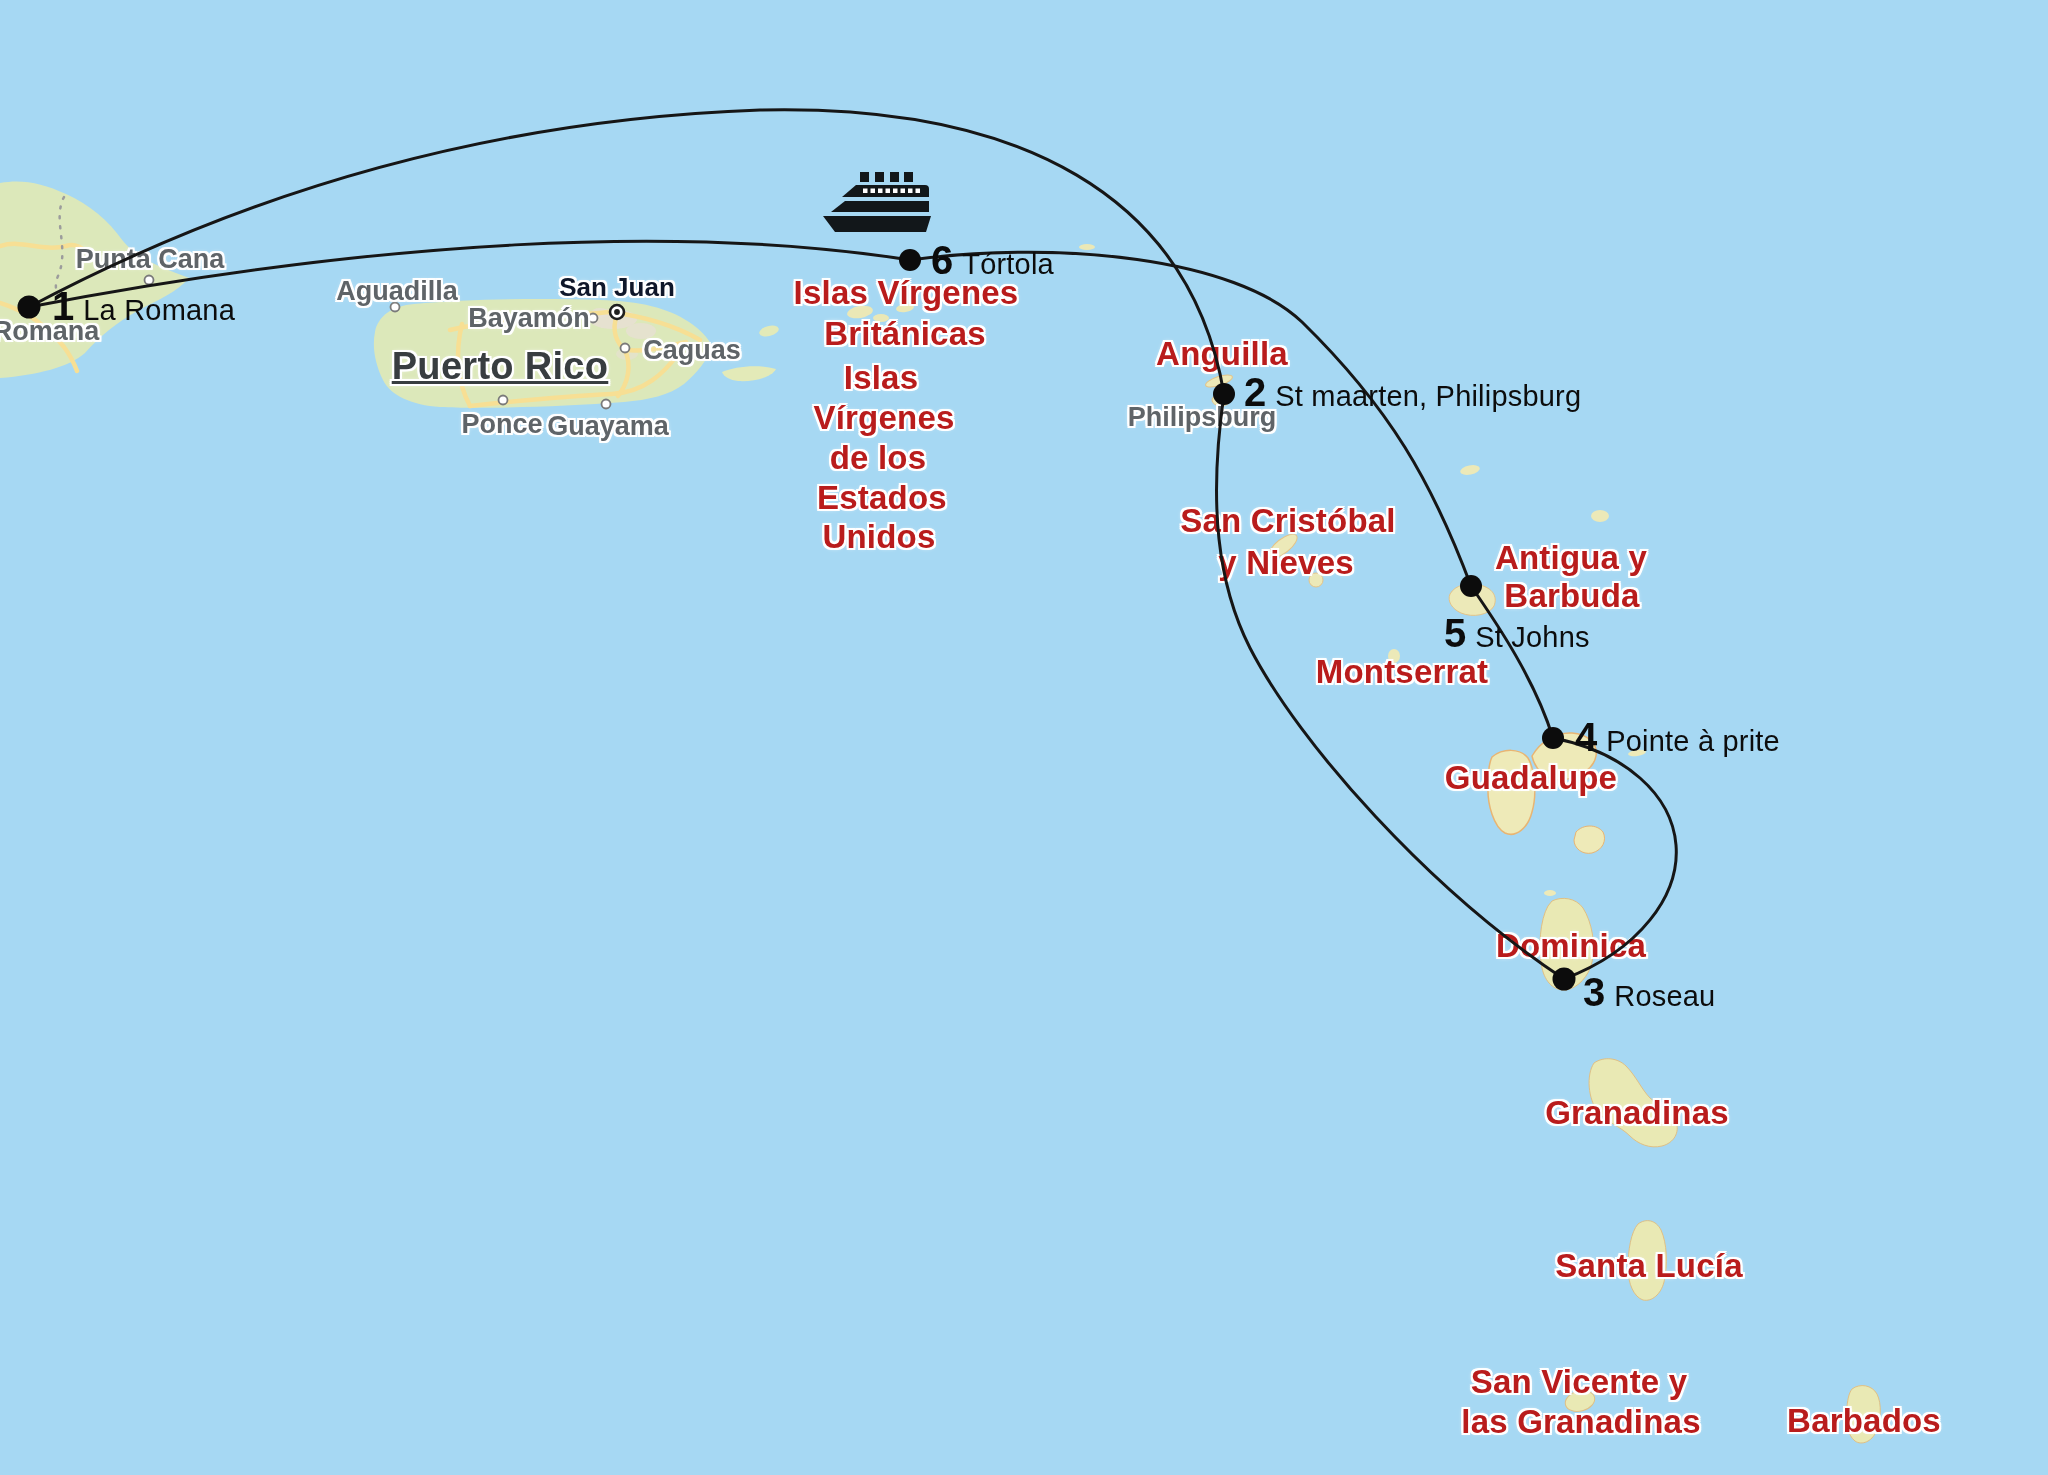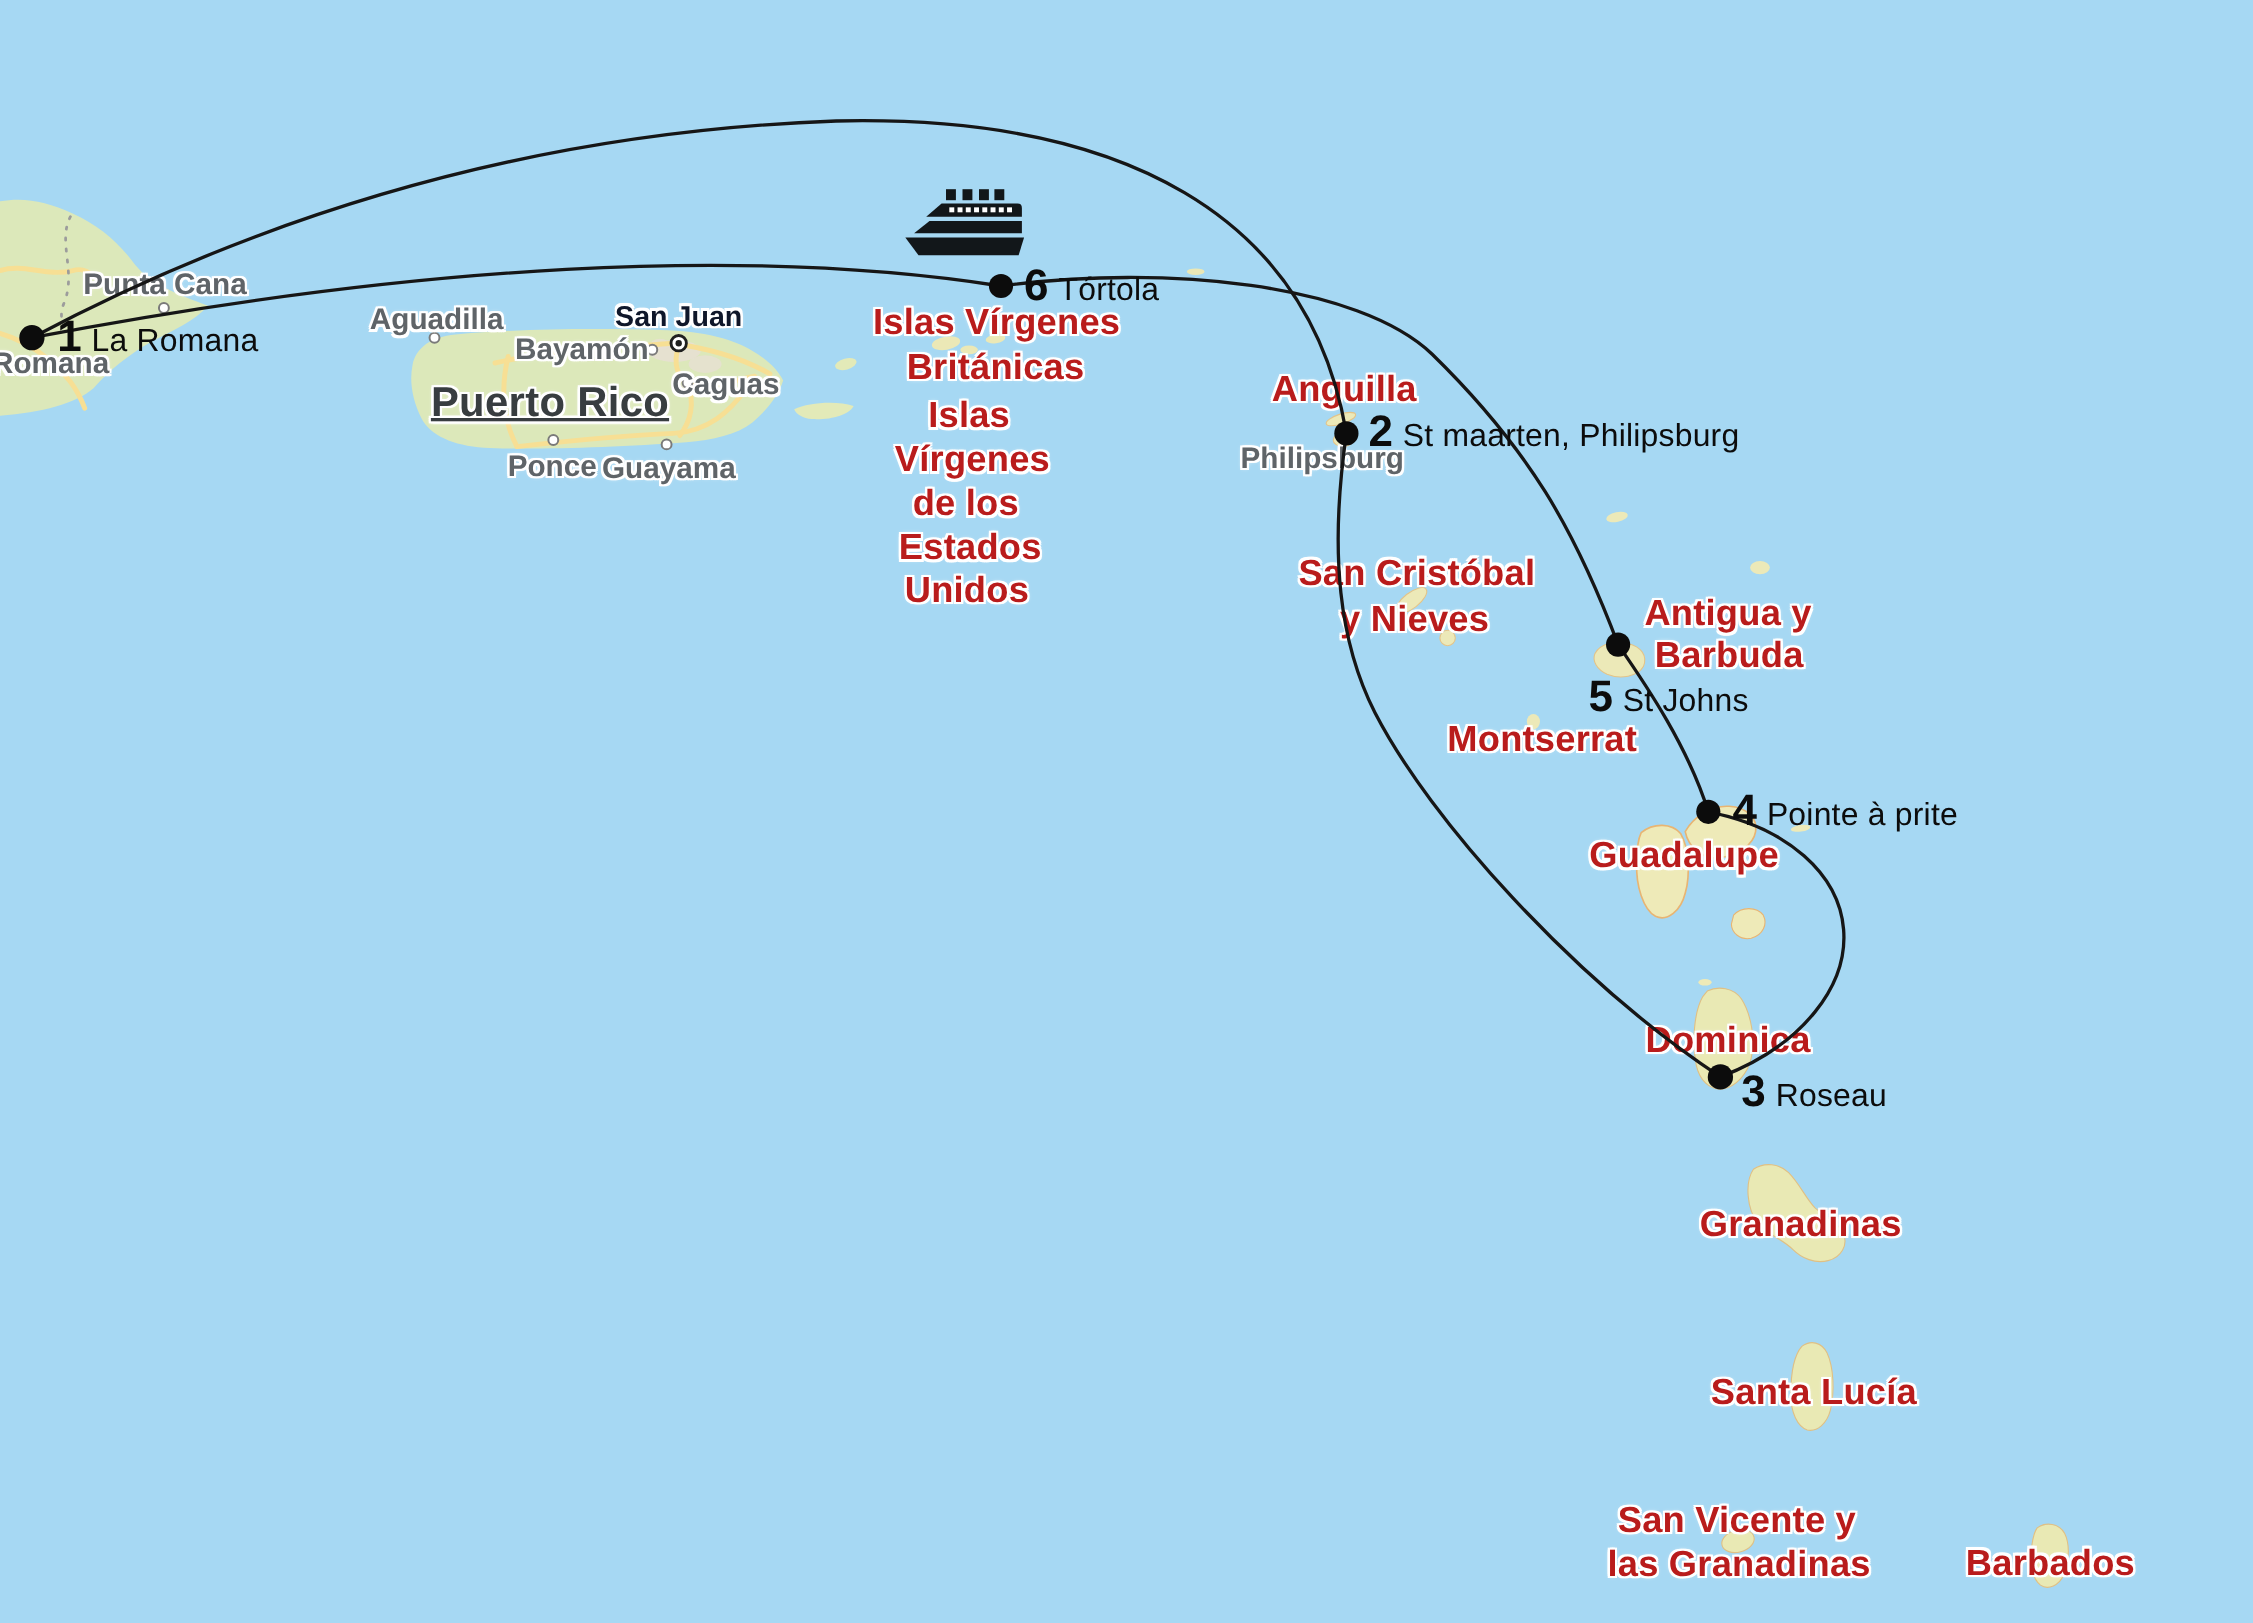--- a/index.html
+++ b/index.html
@@ -114,21 +114,21 @@
       <circle cx="617" cy="312" r="7" fill="#ffffff" stroke="#1f1f1f" stroke-width="2.6"></circle>
       <circle cx="617" cy="312" r="2.9" fill="#1f1f1f"></circle>
     </g>
   </svg>
 
   <div class="lbl lbl-city" style="left:150px;top:259px">Punta Cana</div>
   <div class="lbl lbl-city" style="left:46px;top:331px">Romana</div>
   <div class="lbl lbl-city" style="left:397px;top:291px">Aguadilla</div>
   <div class="lbl lbl-sanjuan" style="left:617px;top:287px">San Juan</div>
   <div class="lbl lbl-city" style="left:529px;top:318px">Bayamón</div>
-  <div class="lbl lbl-city" style="left:660px;top:350px">Caguas</div>
+  <div class="lbl lbl-city" style="left:692px;top:350px">Caguas</div>
   <div class="lbl lbl-region-lg" style="left:500px;top:366px">Puerto Rico</div>
   <div class="lbl lbl-city" style="left:502px;top:424px">Ponce</div>
   <div class="lbl lbl-city" style="left:608px;top:426px">Guayama</div>
 
   <div class="lbl lbl-region" style="left:906px;top:292px">Islas Vírgenes</div>
   <div class="lbl lbl-region" style="left:905px;top:333px">Británicas</div>
   <div class="lbl lbl-region" style="left:881px;top:377px">Islas</div>
   <div class="lbl lbl-region" style="left:884px;top:417px">Vírgenes</div>
   <div class="lbl lbl-region" style="left:878px;top:457px">de los</div>
   <div class="lbl lbl-region" style="left:882px;top:497px">Estados</div>

